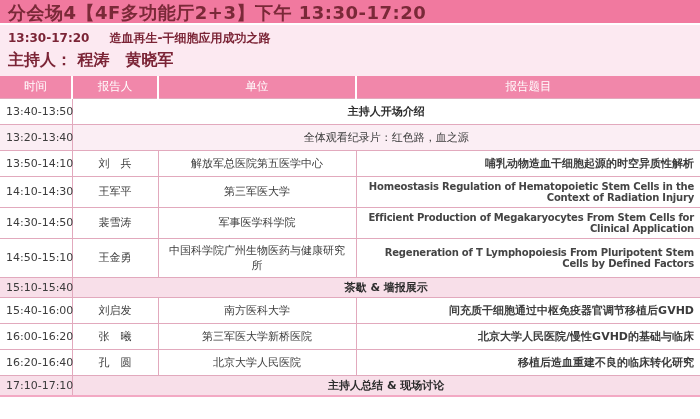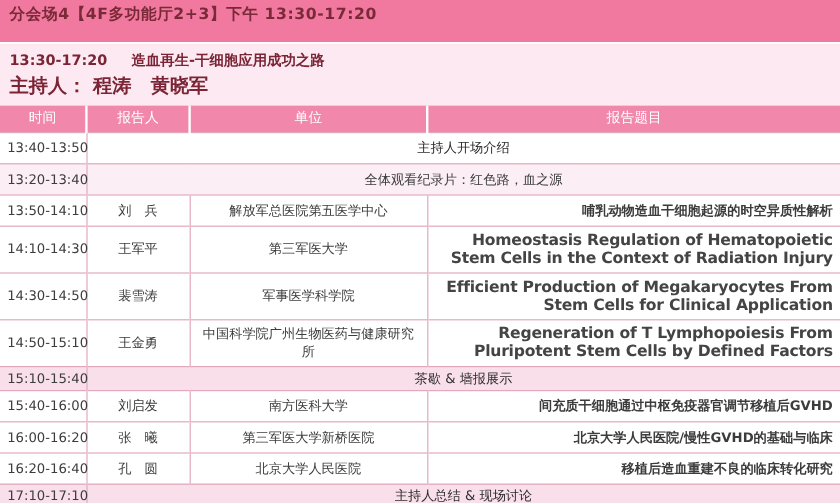--- a/index.html
+++ b/index.html
@@ -15,25 +15,25 @@
     --body_text:#3c3c3c;
   }
   *{box-sizing:border-box;margin:0;padding:0;}
   body{
     width:700px;
     font-family:"DejaVu Sans","Liberation Sans",sans-serif;
     background:#ffffff;
     color:var(--body_text);
   }
   .top-bar{
-    height:37px;
+    height:25px;
     line-height:25px;
     background:var(--top_bar_bg);
     color:var(--top_bar_text);
-    font-size:13px;
+    font-size:18px;
     font-weight:bold;
     padding-left:8px;
     letter-spacing:.5px;
     border-bottom:2px solid #ffffff;
   }
   .session{
     background:var(--session_bg);
     color:var(--session_text);
     padding:5px 8px 5px 8px;
   }
@@ -64,23 +64,23 @@
     height:26px;
     vertical-align:middle;
     color:var(--body_text);
   }
   tbody td:first-child{border-left:none;}
   td.c-time{text-align:center;white-space:nowrap;}
   td.c-speaker{text-align:center;}
   td.c-org{text-align:center;}
   td.c-org .org2{margin-top:1px;}
   td.c-title{text-align:right;font-weight:bold;}
-  td.c-title.en{font-size:13px;letter-spacing:-0.2px;color:#444;margin-left:32px;}
+  td.c-title.en{font-size:10px;letter-spacing:-0.2px;color:#444;margin-left:32px;}
   td.c-span{text-align:center;}
-  td.c-span.b{font-weight:normal;color:#2c2c2c;}
+  td.c-span.b{font-weight:bold;color:#2c2c2c;}
   tr.tint td{background:var(--tint_row_bg);}
   tr.highlight td{background:var(--highlight_row_bg);}
   tr.compact td{height:16px;padding-top:2px;padding-bottom:2px;}
 </style>
 </head>
 <body>
 
 <div class="top-bar">
   <span>分会场4【4F多功能厅2+3】下午 13:30-17:20</span>
 </div>

